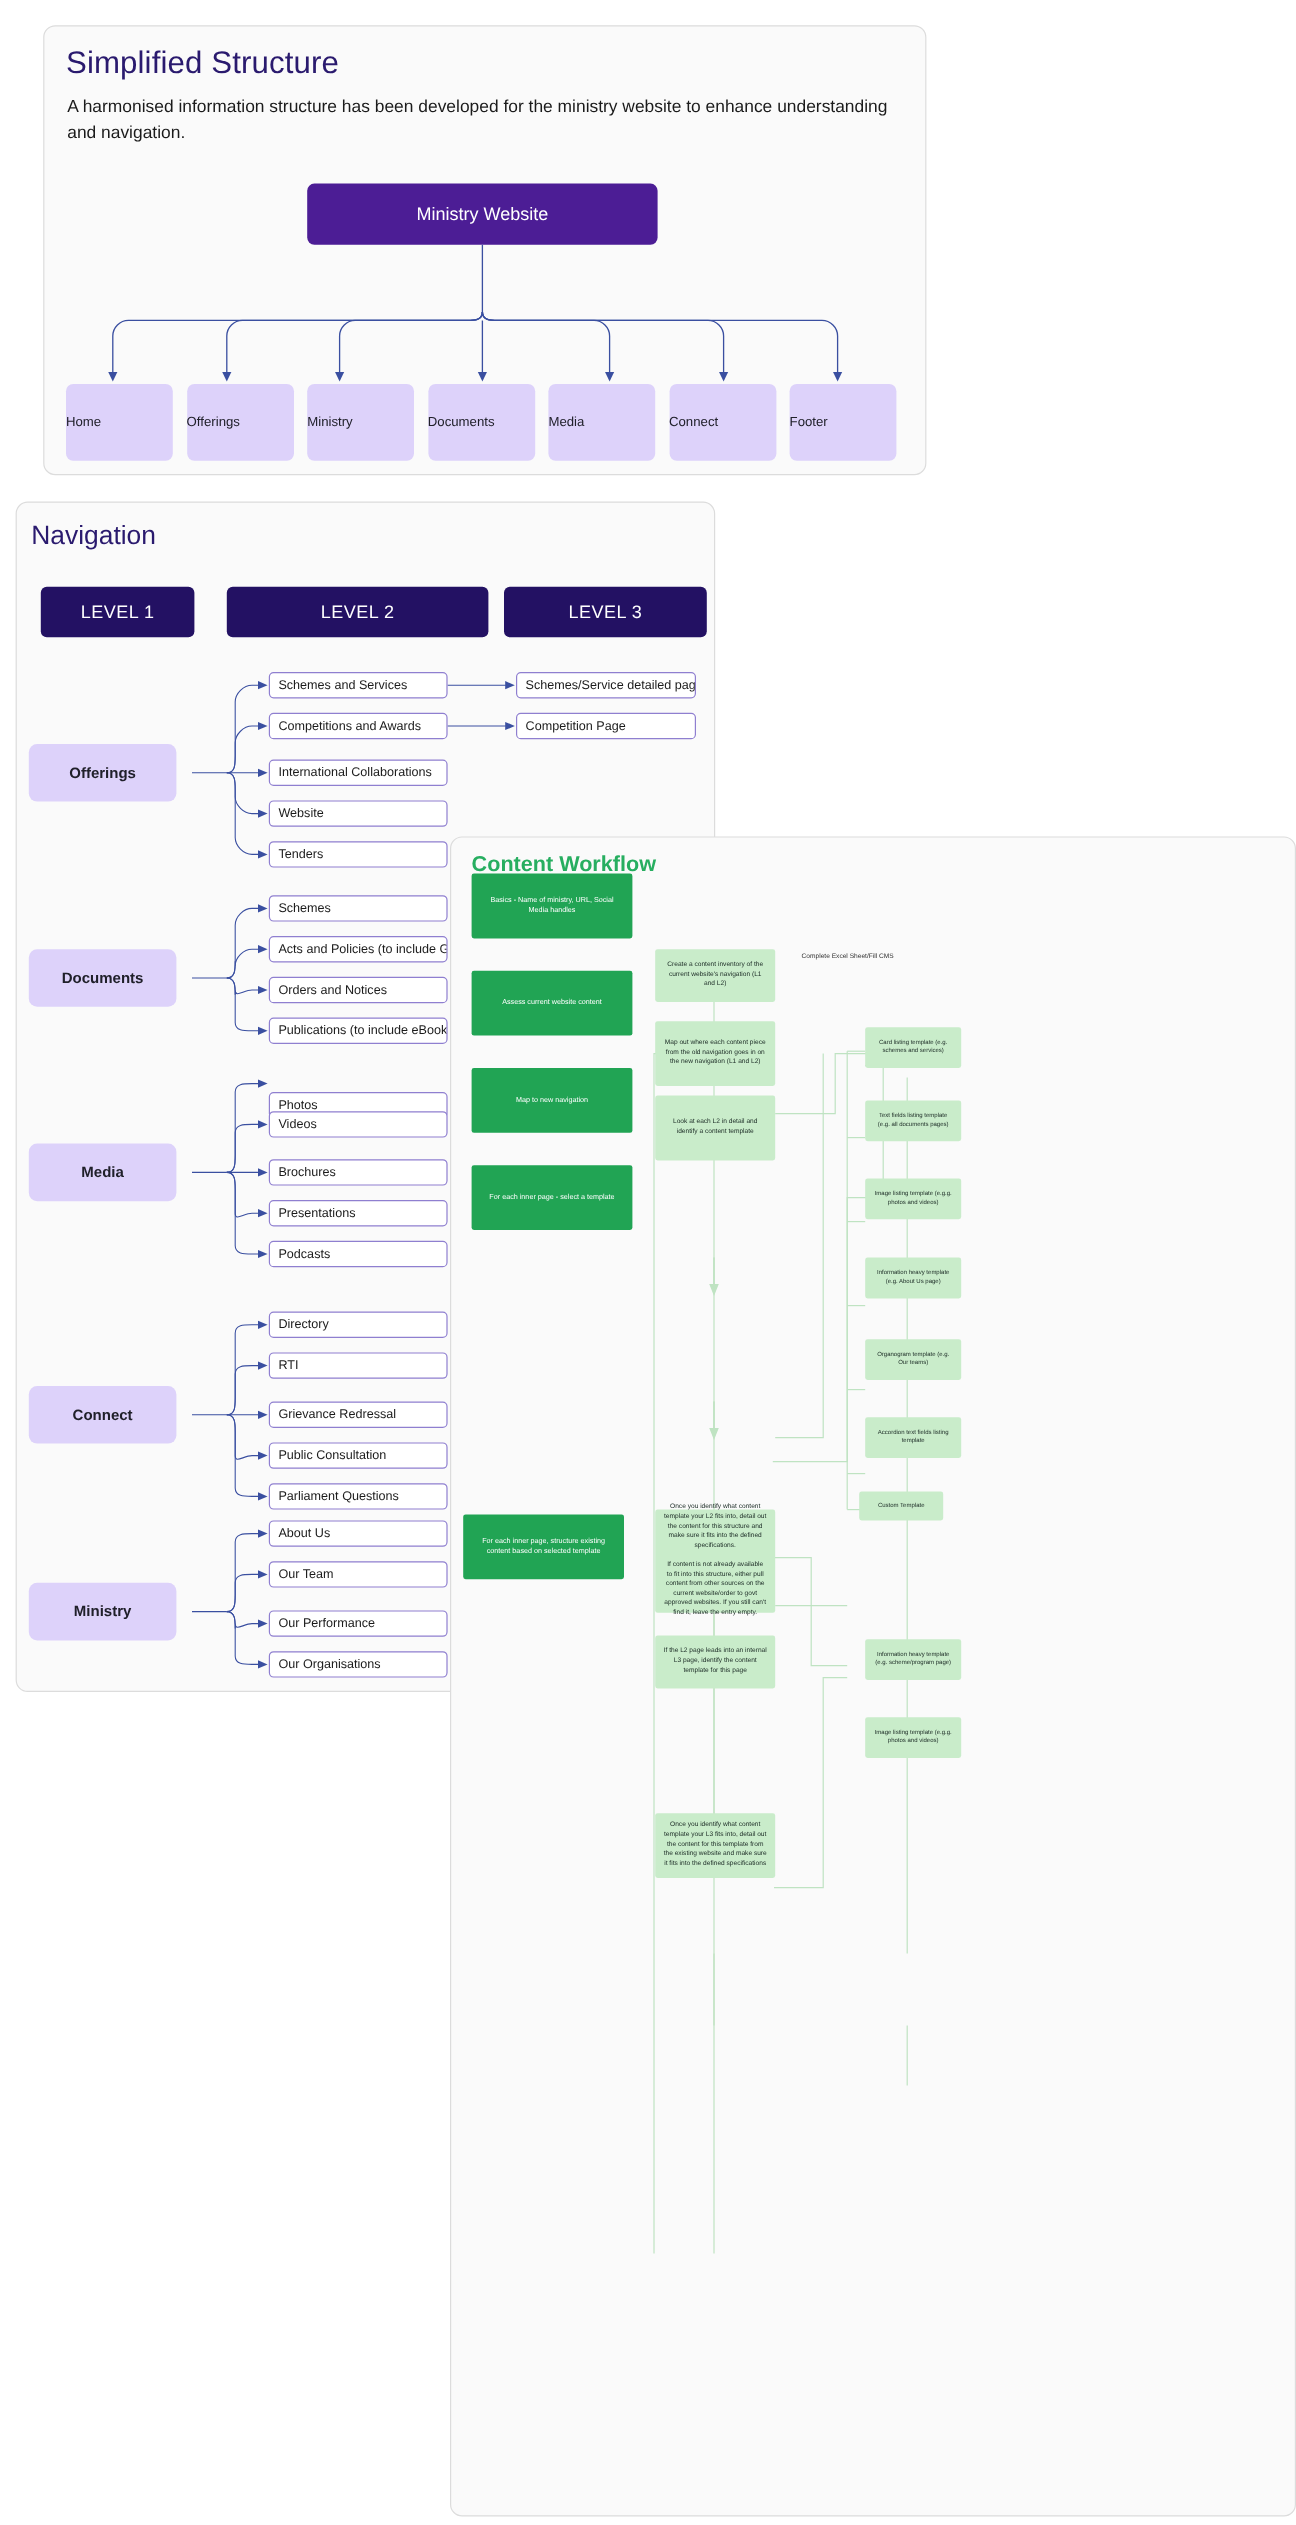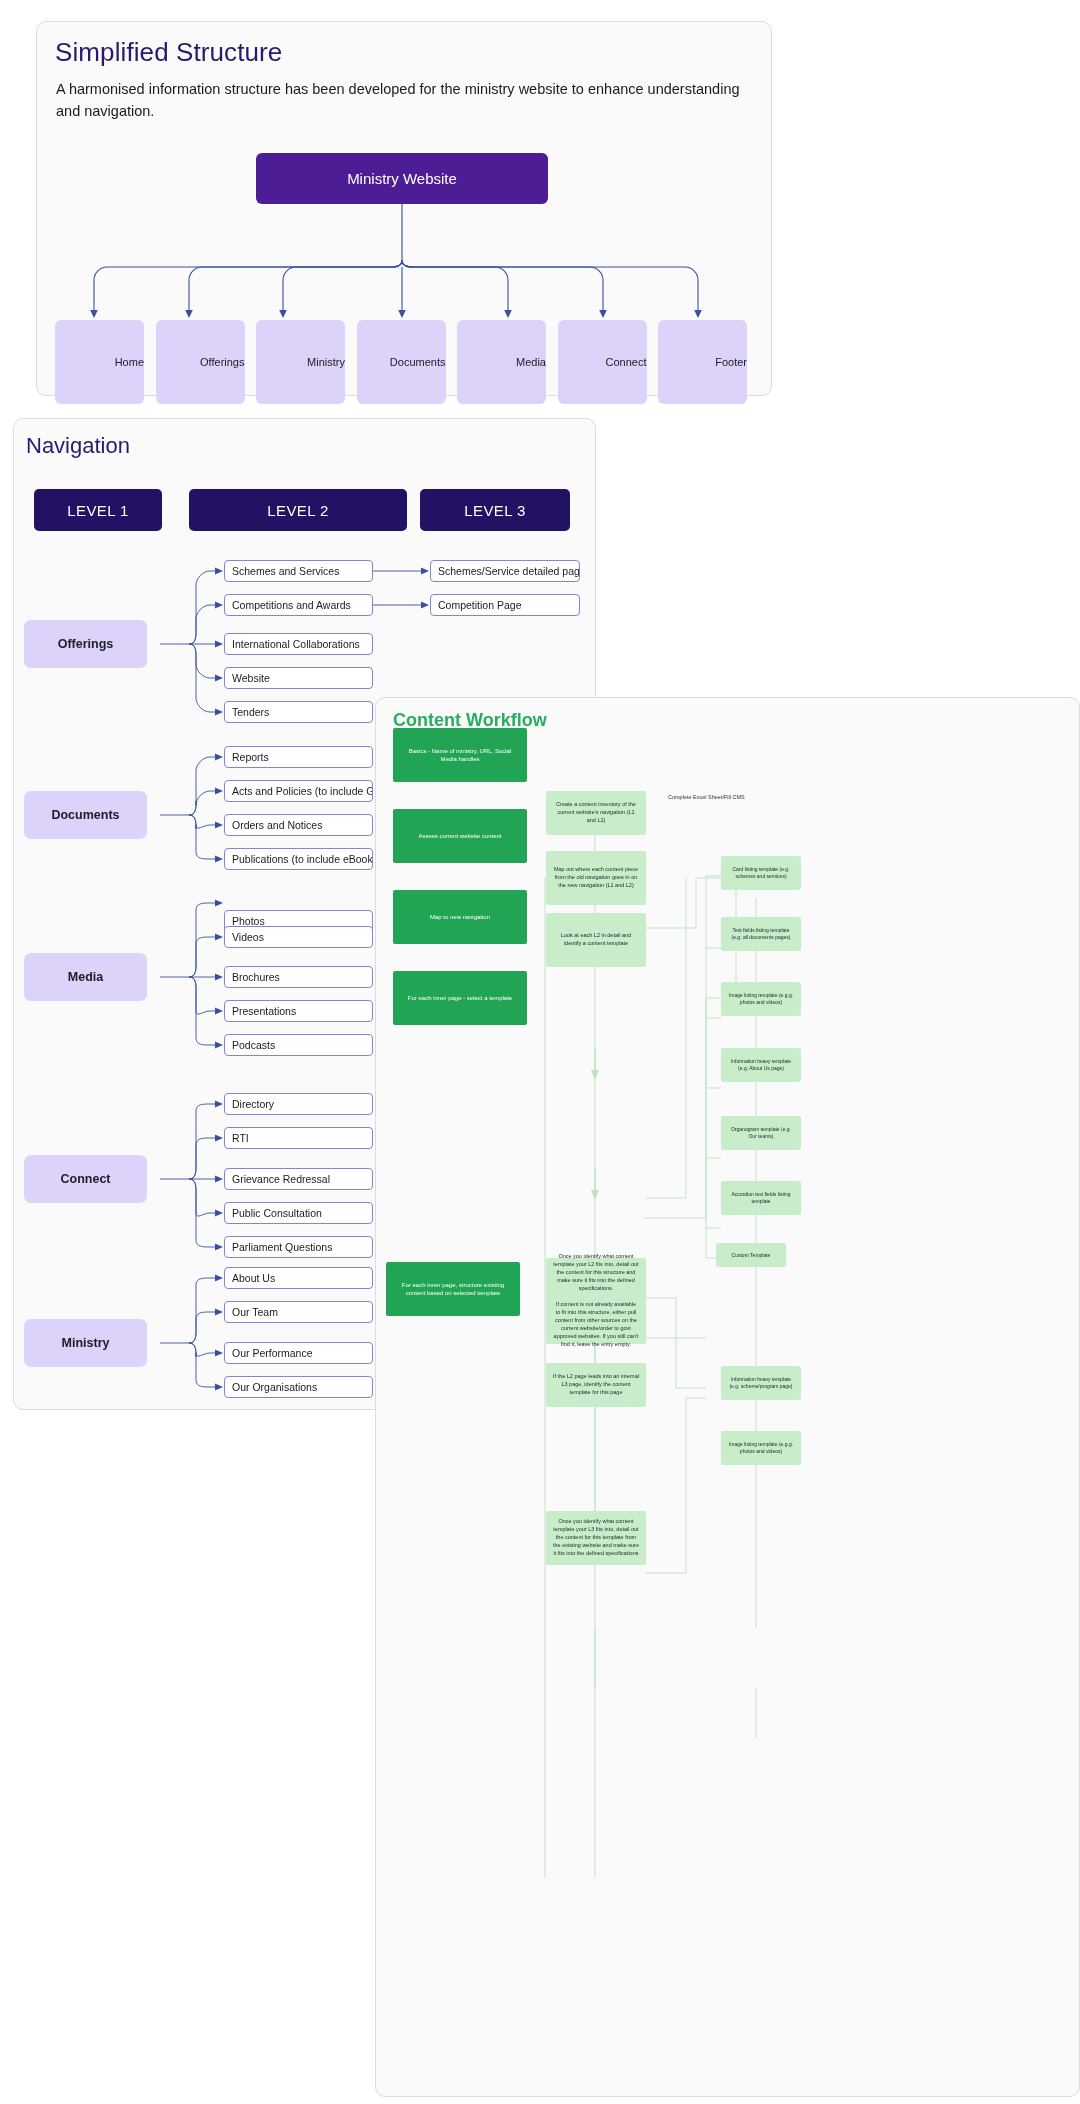--- a/index.html
+++ b/index.html
@@ -46,24 +46,24 @@
     border-radius: 6px;
     color: #ffffff;
     font-size: 15px;
     display: flex; align-items: center; justify-content: center;
   }
 
   .tree-svg { position: absolute; left: 0; top: 0; width: 736px; height: 375px; pointer-events: none; }
 
   .leaf-row { position: absolute; left: 18px; top: 298px; width: 700px; height: 64px; display: flex; gap: 11.5px; }
   .leaf-node {
-    width: 89px; height: 84px;
+    width: 89px; height: 64px;
     background: #ddd2fa;
     border-radius: 6px;
-    display: flex; align-items: center; justify-content: flex-end;
+    display: flex; align-items: center; justify-content: flex-start;
     font-size: 11px;
     color: #20202a;
   }
 
   
   .card-navigation {
     position: absolute;
     left: 13px; top: 418px;
     width: 583px; height: 992px;
     background: #fafafa;
@@ -78,21 +78,21 @@
   .level-row { position: absolute; left: 10px; top: 70px; width: 560px; height: 42px; }
   .level-btn {
     position: absolute; top: 0; height: 42px;
     background: #231163; color: #fff;
     border-radius: 5px;
     display: flex; align-items: center; justify-content: center;
     font-size: 15px; letter-spacing: .4px;
   }
   .level-1 { left: 10px;  width: 128px; }
   .level-2 { left: 165px; width: 218px; }
-  .level-3 { left: 396px; width: 150px; }
+  .level-3 { left: 396px; width: 169px; }
 
   .nav-canvas { position: absolute; left: 0; top: 0; width: 583px; height: 992px; }
   .nav-svg { position: absolute; left: 0; top: 0; width: 583px; height: 992px; pointer-events: none; }
 
   .l1-node {
     position: absolute;
     width: 123px; height: 48px;
     background: #ddd2fa;
     border-radius: 7px;
     display: flex; align-items: center; justify-content: center;
@@ -343,21 +343,21 @@
           <span>Schemes/Service detailed page</span>
         </div>
       <div class="l3-node" style="top:175px;">
           <span>Competition Page</span>
         </div>
 
       <div class="l1-node" style="left:10px; top:372px;">
           <span>Documents</span>
         </div>
       <div class="l2-node" style="top:327px;">
-          <span>Reports</span>
+          <span>Schemes</span>
         </div>
       <div class="l2-node" style="top:361px;">
           <span>Acts and Policies (to include Guid...</span>
         </div>
       <div class="l2-node" style="top:395px;">
           <span>Orders and Notices</span>
         </div>
       <div class="l2-node" style="top:429px;">
           <span>Publications  (to include eBooks)</span>
         </div>

